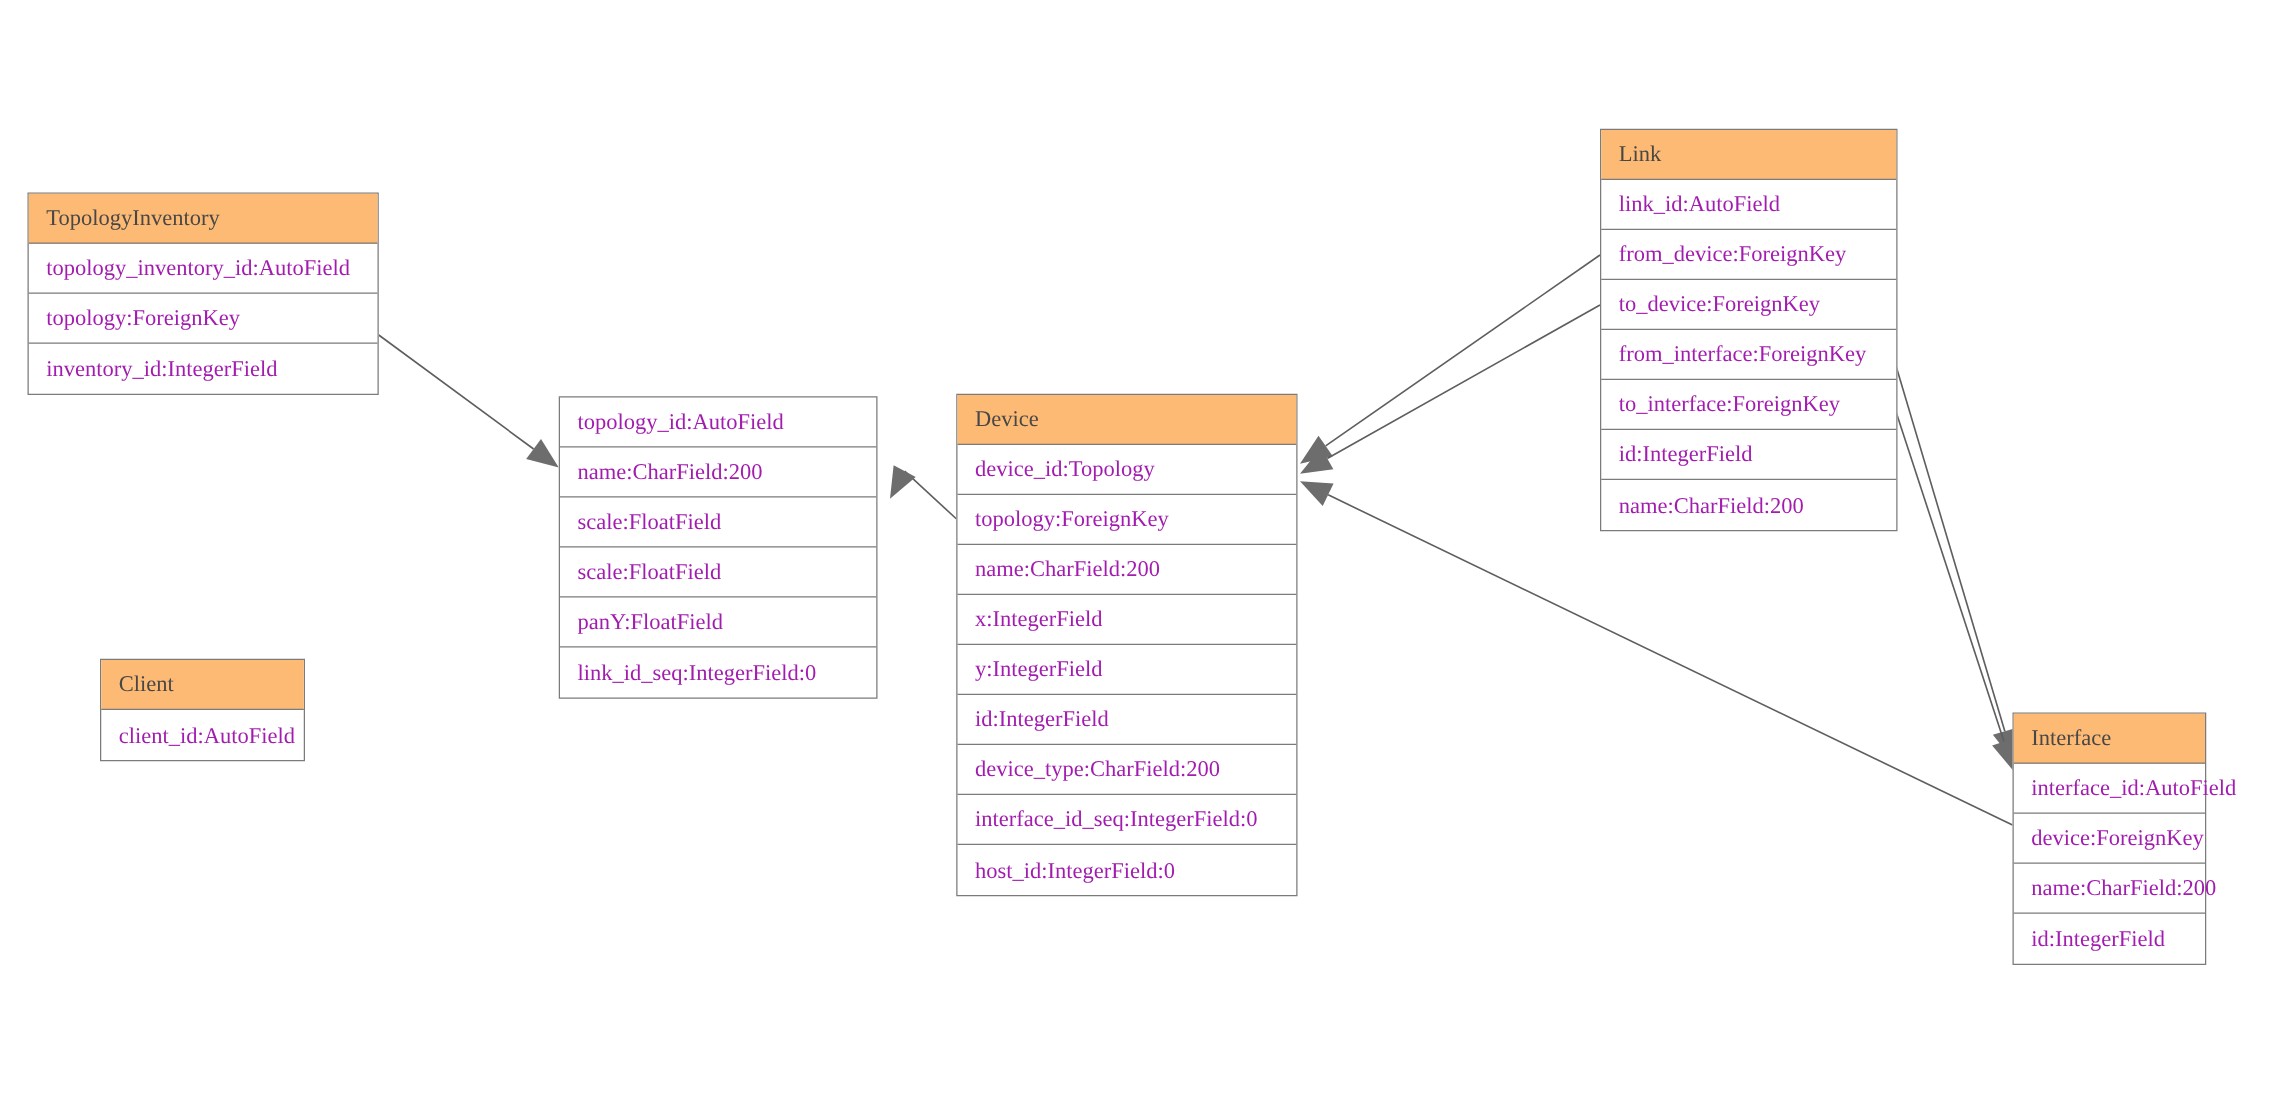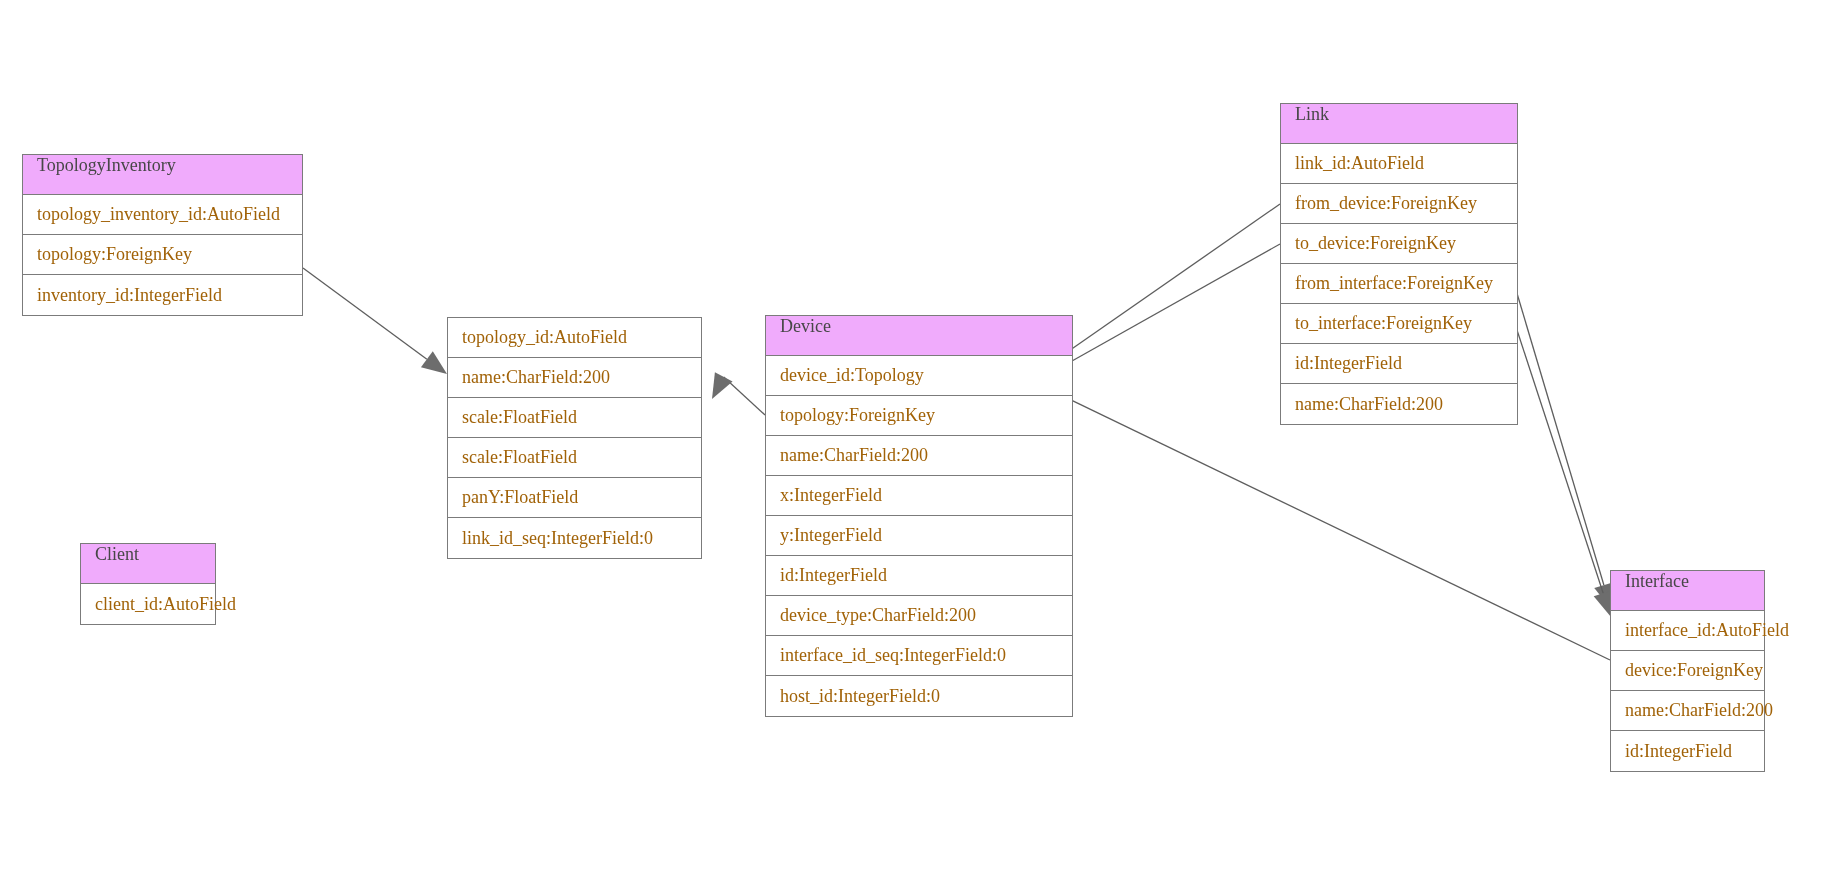--- a/index.html
+++ b/index.html
@@ -23,23 +23,24 @@
   }
   .entity {
     position: absolute;
     z-index: 2;
     background: #ffffff;
     border: 1.5px solid #7b7b7b;
     box-sizing: border-box;
   }
   .entity-header {
     height: 40px;
-    background: #f0abfc;
+    background: #fdba74;
     border-bottom: 1px solid #7b7b7b;
     display: flex;
+    align-items: center;
     padding: 0 14px;
     box-sizing: border-box;
   }
   .entity-title {
     font-size: 18px;
     color: #474747;
     white-space: nowrap;
   }
   .entity-row {
     height: 40px;
@@ -47,21 +48,21 @@
     display: flex;
     align-items: center;
     padding: 0 14px;
     box-sizing: border-box;
   }
   .entity-row:last-child {
     border-bottom: none;
   }
   .field-label {
     font-size: 18px;
-    color: #a16207;
+    color: #a21caf;
     white-space: nowrap;
   }
   .edge-line {
     stroke: #5e5e5e;
     stroke-width: 1.3;
     fill: none;
   }
   .arrowhead {
     fill: #6d6d6d;
     stroke: none;
@@ -128,29 +129,29 @@
       <div class="entity-row">
         <span class="field-label">scale:FloatField</span>
       </div>
       <div class="entity-row">
         <span class="field-label">panY:FloatField</span>
       </div>
       <div class="entity-row">
         <span class="field-label">link_id_seq:IntegerField:0</span>
       </div>
     </div>
-    <div class="entity" style="left: 80px; top: 543px; width: 136px;">
+    <div class="entity" style="left: 80px; top: 527px; width: 164px;">
     <div class="entity-header">
       <span class="entity-title">Client</span>
     </div>
   <div class="entity-row">
         <span class="field-label">client_id:AutoField</span>
       </div>
     </div>
-    <div class="entity" style="left: 765px; top: 315px; width: 308px;">
+    <div class="entity" style="left: 765px; top: 315px; width: 273px;">
     <div class="entity-header">
       <span class="entity-title">Device</span>
     </div>
   <div class="entity-row">
         <span class="field-label">device_id:Topology</span>
       </div>
       <div class="entity-row">
         <span class="field-label">topology:ForeignKey</span>
       </div>
       <div class="entity-row">

